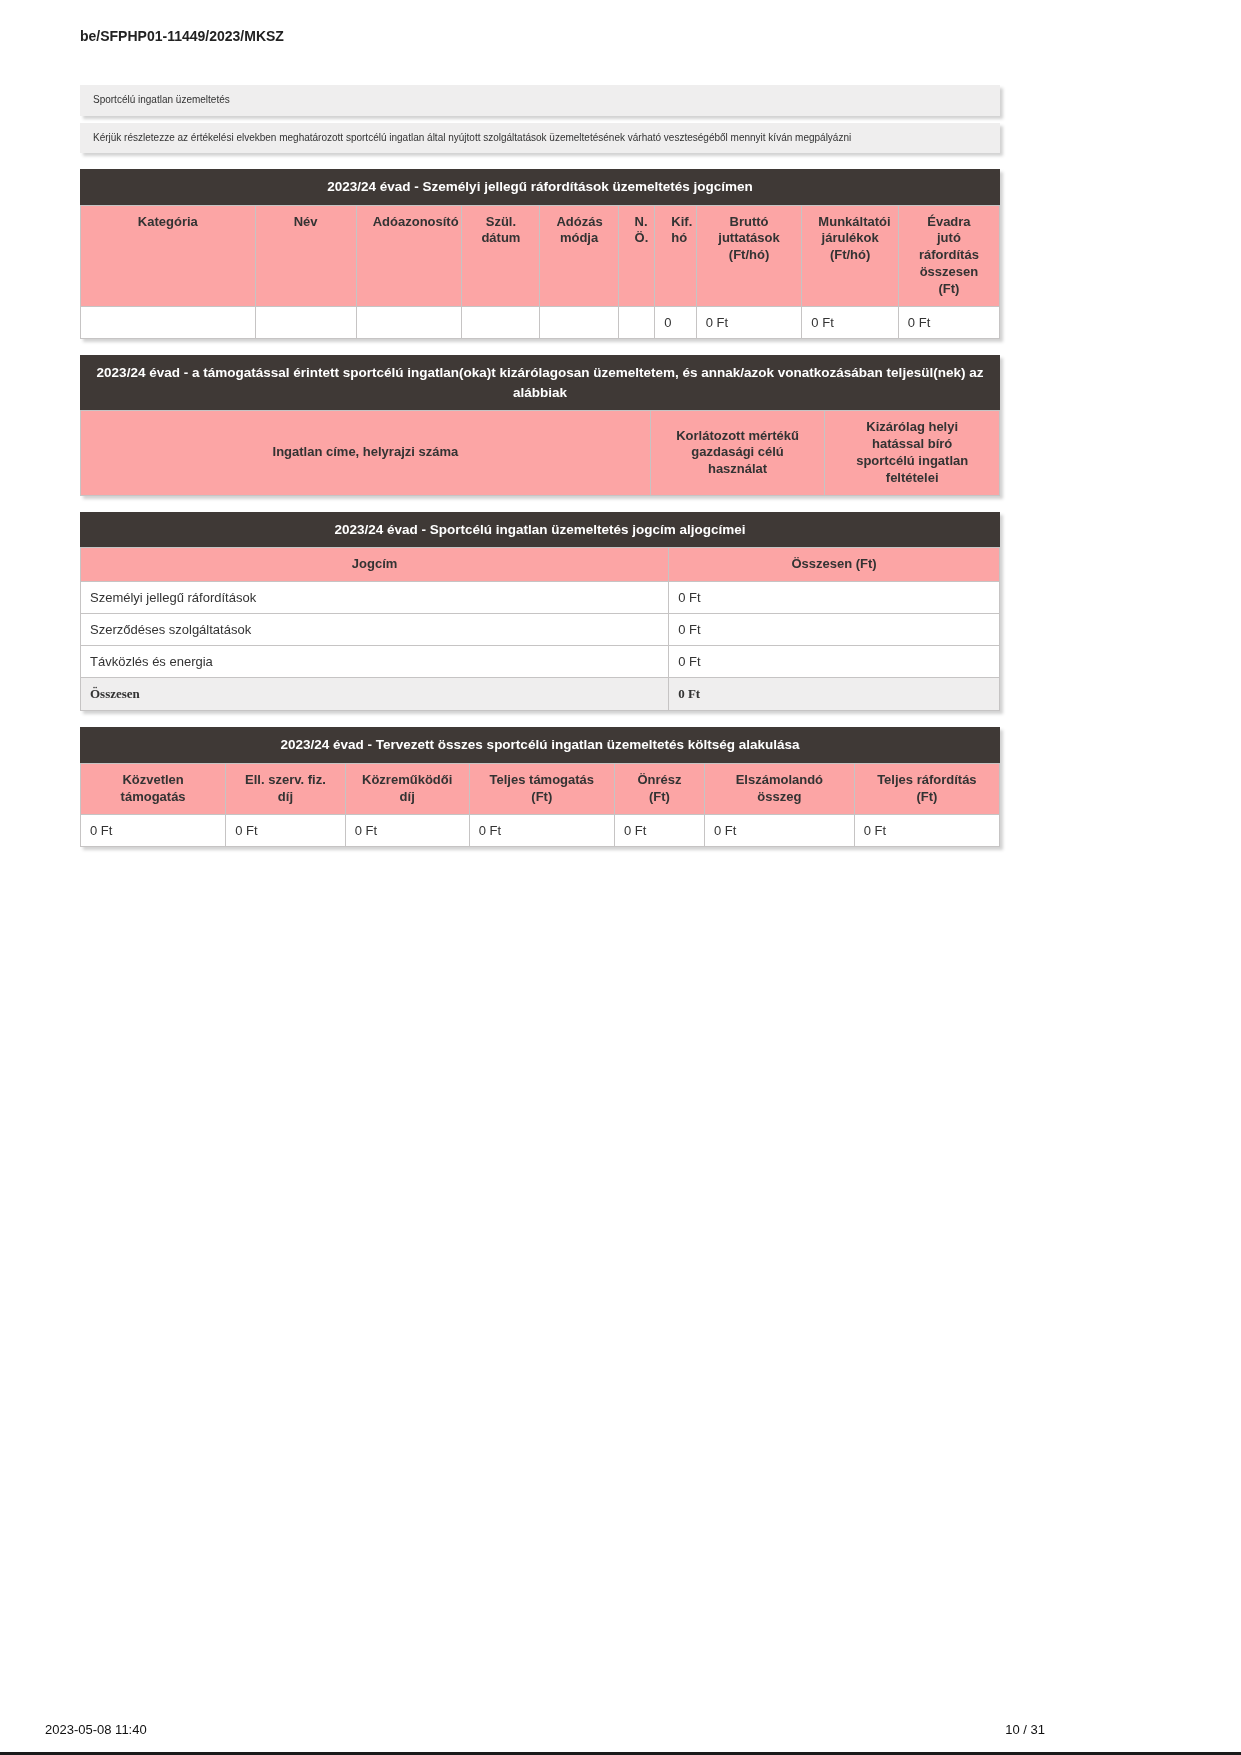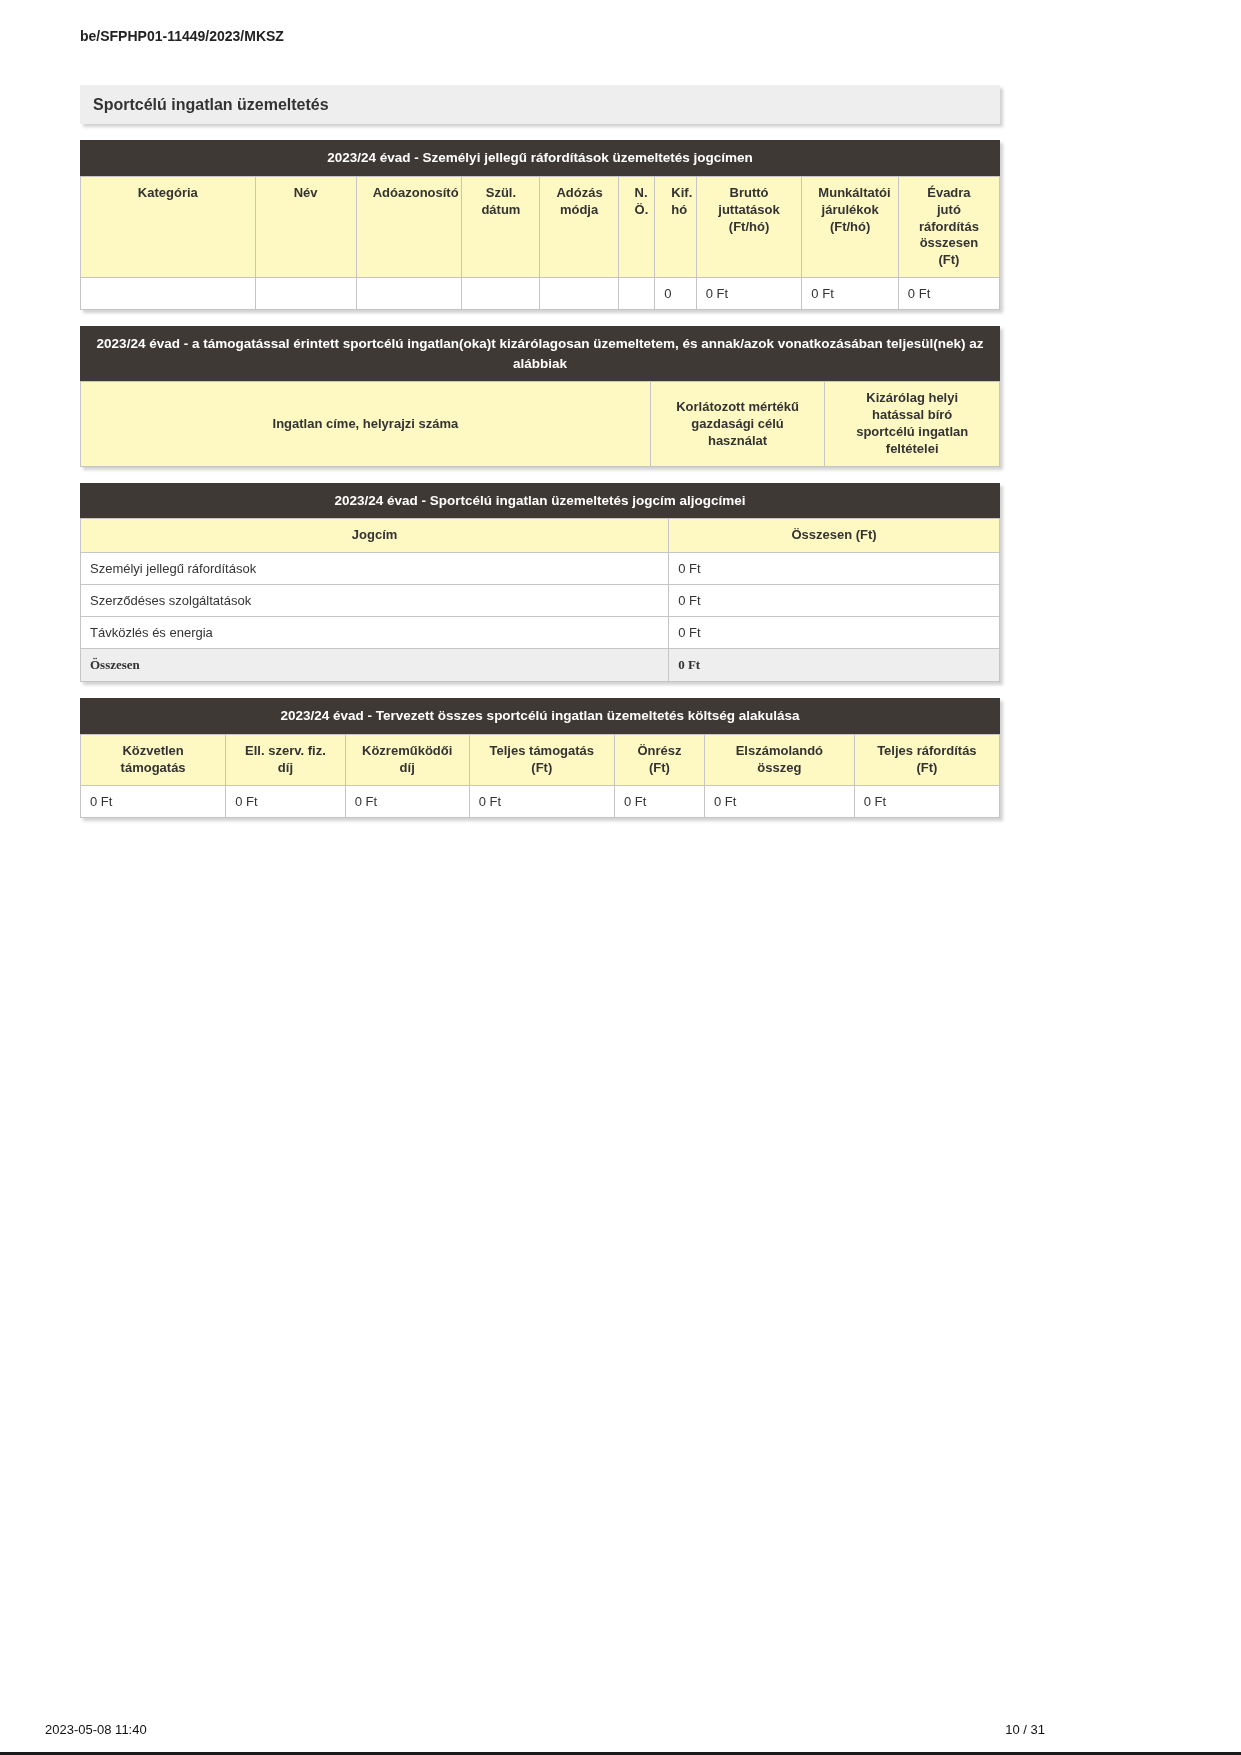--- a/index.html
+++ b/index.html
@@ -14,40 +14,40 @@
   .doc-ref {
     position: absolute; top: 28px; left: 80px; width: 975px;
     text-align: left; font-size: 14px; font-weight: bold; color: #222;
   }
   .content { position: absolute; top: 85px; left: 80px; width: 920px; }
 
   .soft-block {
     background: #efeeee;
     box-shadow: 3px 3px 3px rgba(0,0,0,0.18);
     padding: 8px 13px;
-    font-size: 16px; font-weight: bold; color: #333;
+    font-size: 10px; font-weight: normal; color: #333;
     line-height: 1.45;
   }
   .intro-title { margin-bottom: 7px; }
   .intro-desc { margin-bottom: 10px; }
 
   .section { margin-top: 16px; box-shadow: 3px 3px 3px rgba(0,0,0,0.18); background: #fff; }
   .section-bar {
     background: #3f3936; color: #ffffff;
     font-size: 13.5px; font-weight: bold;
     padding: 8px 13px; line-height: 1.45; text-align: center;
   }
   table { width: 100%; border-collapse: collapse; table-layout: fixed; }
   th, td {
     border: 1px solid #c6c4c4;
     font-size: 13px;
     overflow: hidden;
   }
   th {
-    background: #fef9c3; color: #333;
+    background: #fca5a5; color: #333;
     font-weight: bold; text-align: center;
     padding: 8px 16px; line-height: 1.3;
     vertical-align: top;
   }
   th.vmid { vertical-align: middle; }
   td {
     background: #ffffff;
     padding: 8px 9px; height: 31px;
     text-align: left; vertical-align: middle;
     font-weight: normal;
@@ -64,20 +64,21 @@
   }
 </style>
 </head>
 <body>
 
 <div class="doc-ref">be/SFPHP01-11449/2023/MKSZ</div>
 
 <div class="content">
 
   <div class="soft-block intro-title">Sportcélú ingatlan üzemeltetés</div>
+  <div class="soft-block intro-desc">Kérjük részletezze az értékelési elvekben meghatározott sportcélú ingatlan által nyújtott szolgáltatások üzemeltetésének várható veszteségéből mennyit kíván megpályázni</div>
 
   <div class="section">
     <div class="section-bar">2023/24 évad - Személyi jellegű ráfordítások üzemeltetés jogcímen</div>
     <table>
       <colgroup>
         <col style="width:19%">
           <col style="width:11%">
           <col style="width:11.5%">
         <col style="width:8.5%">
           <col style="width:8.5%">

